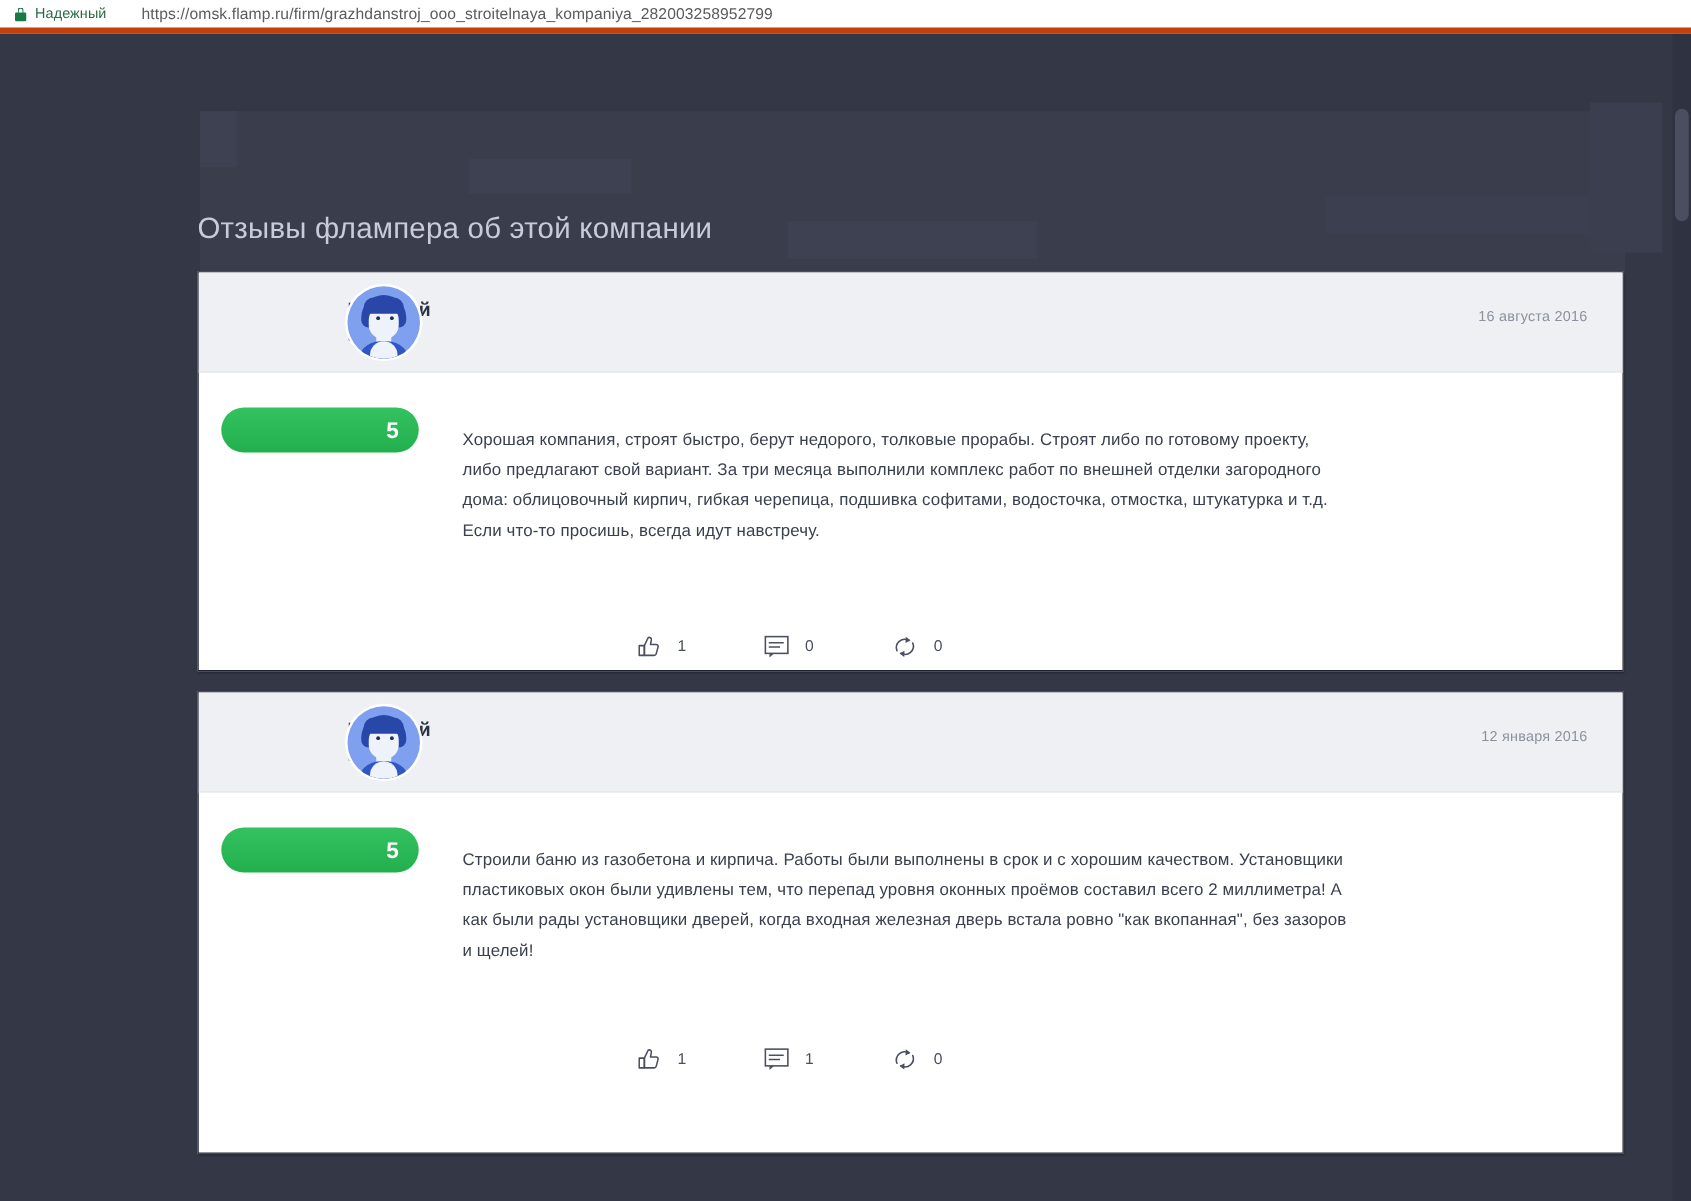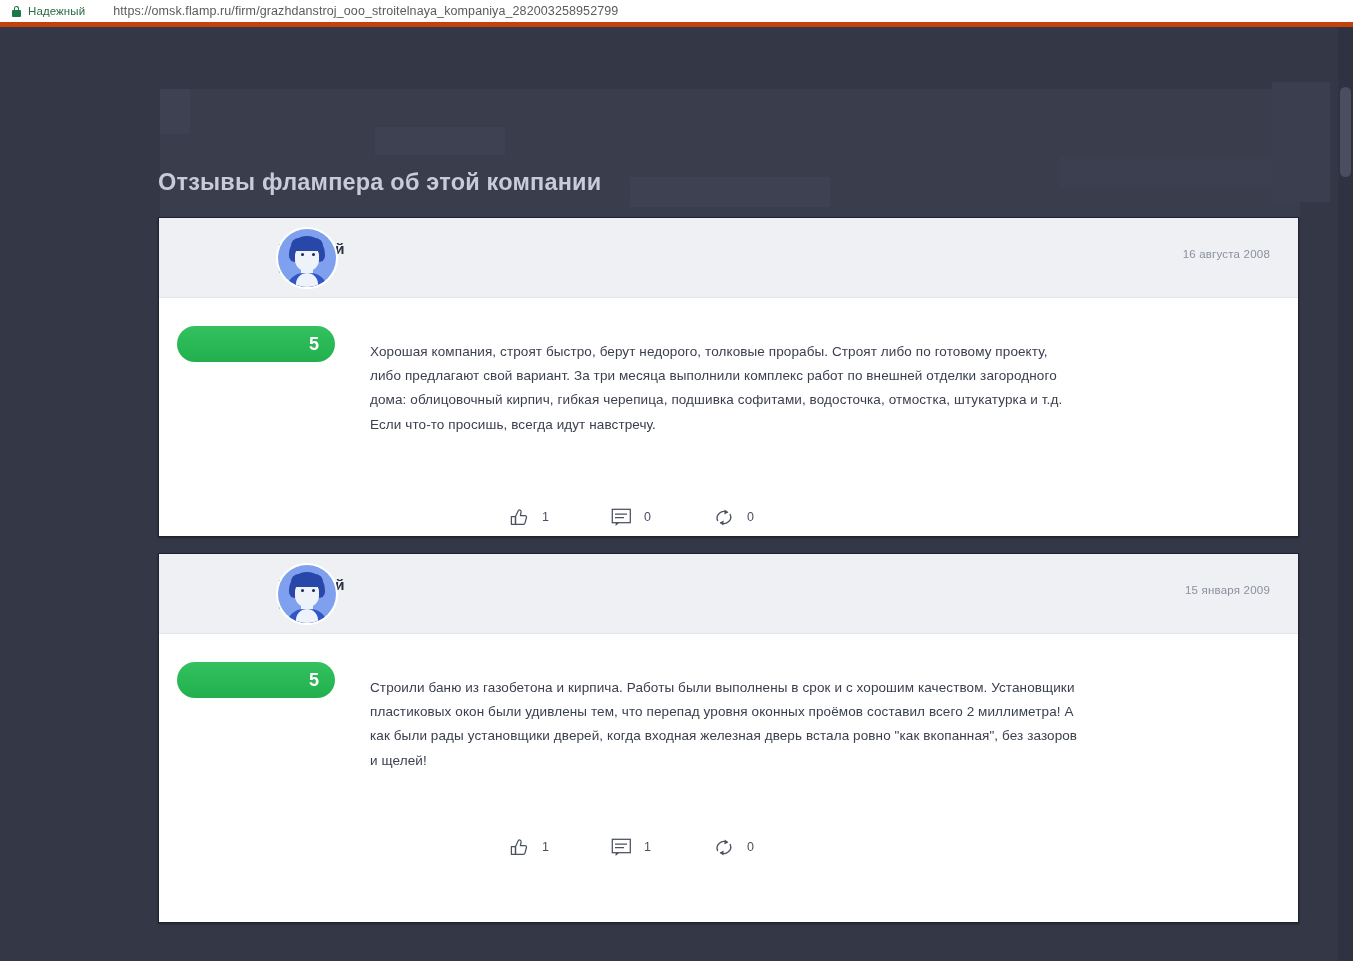--- a/index.html
+++ b/index.html
@@ -98,21 +98,21 @@
     background: #4a4e60;
     border-radius: 6px;
   }
 
   
   #reviews-heading {
     position: absolute;
     left: 158px;
     top: 142px;
     font-size: 23.5px;
-    font-weight: bold;
+    font-weight: normal;
     color: #c9ccd8;
     letter-spacing: .2px;
   }
 
   
   .review-card {
     position: absolute;
     left: 158px;
     width: 1141px;
     background: #ffffff;
@@ -307,21 +307,21 @@
       </div>
       <div class="author-block">
         <div class="author-name">Николай</div>
         <div class="author-meta">
           <svg class="crown-icon" viewBox="0 0 13 10">
             <path d="M0.5 1.5 L3 5 L6.5 1 L10 5 L12.5 1.5 L12 8.5 L1 8.5 Z" fill="#6b7183"></path>
           </svg>
           <span>0.7</span>
         </div>
       </div>
-      <div class="review-date">16 августа 2008</div>
+      <div class="review-date">16 августа 2016</div>
     </div>
 
     <div class="review-body">
       <div class="rating-pill">5</div>
       <div class="review-text">
         <p>Хорошая компания, строят быстро, берут недорого, толковые прорабы. Строят либо по готовому проекту, либо предлагают свой вариант. За три месяца выполнили комплекс работ по внешней отделки загородного дома: облицовочный кирпич, гибкая черепица, подшивка софитами, водосточка, отмостка, штукатурка и т.д. Если что-то просишь, всегда идут навстречу.</p>
       </div>
     </div>
 
     <div class="review-actions">
@@ -367,21 +367,21 @@
       </div>
       <div class="author-block">
         <div class="author-name">Николай</div>
         <div class="author-meta">
           <svg class="crown-icon" viewBox="0 0 13 10">
             <path d="M0.5 1.5 L3 5 L6.5 1 L10 5 L12.5 1.5 L12 8.5 L1 8.5 Z" fill="#6b7183"></path>
           </svg>
           <span>0.7</span>
         </div>
       </div>
-      <div class="review-date">15 января 2009</div>
+      <div class="review-date">12 января 2016</div>
     </div>
 
     <div class="review-body">
       <div class="rating-pill">5</div>
       <div class="review-text">
         <p>Строили баню из газобетона и кирпича. Работы были выполнены в срок и с хорошим качеством. Установщики пластиковых окон были удивлены тем, что перепад уровня оконных проёмов составил всего 2 миллиметра! А как были рады установщики дверей, когда входная железная дверь встала ровно "как вкопанная", без зазоров и щелей!</p>
       </div>
     </div>
 
     <div class="review-actions">

